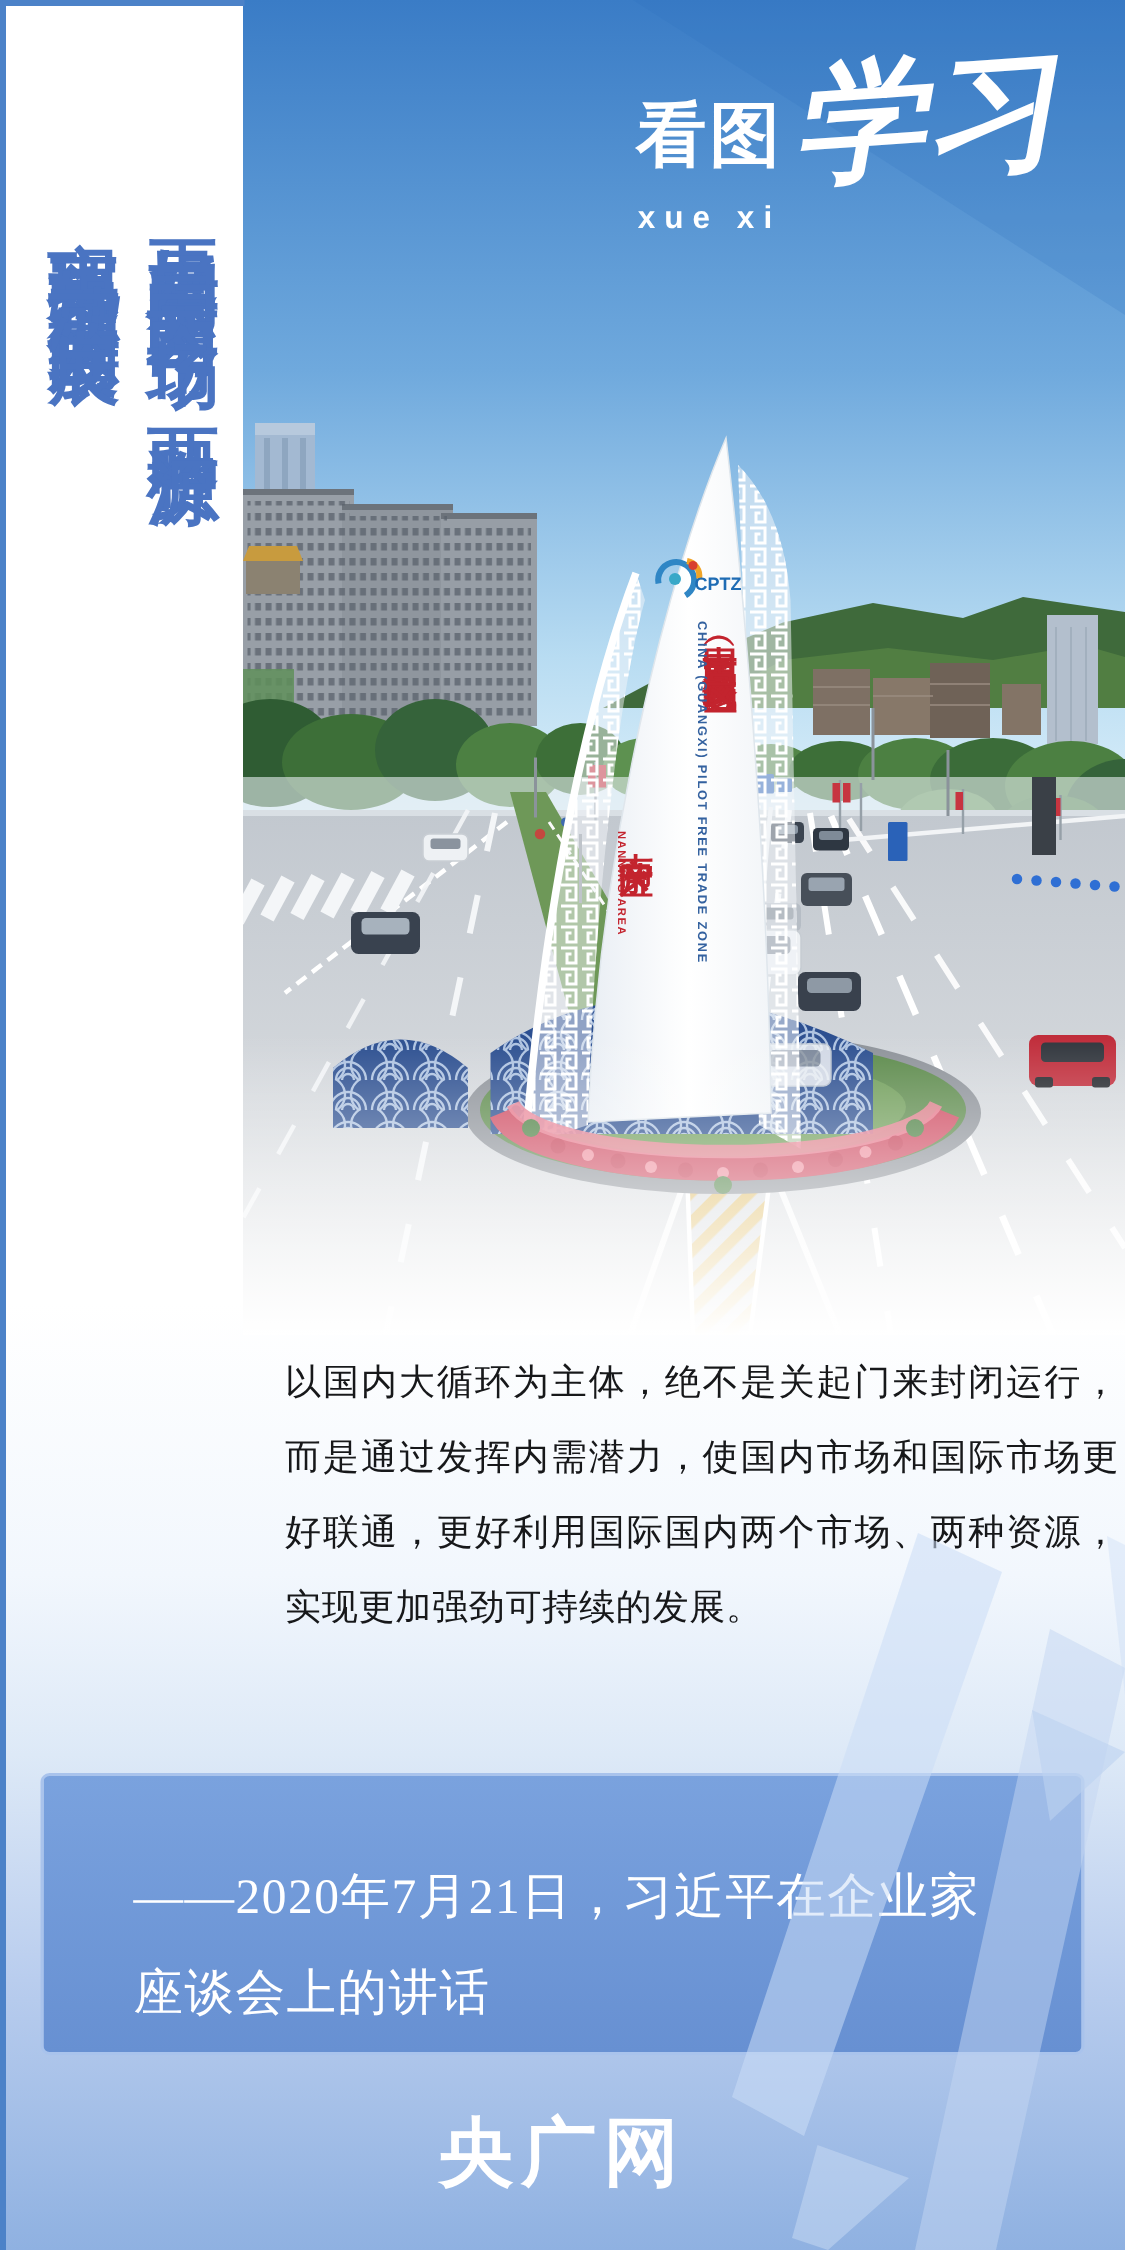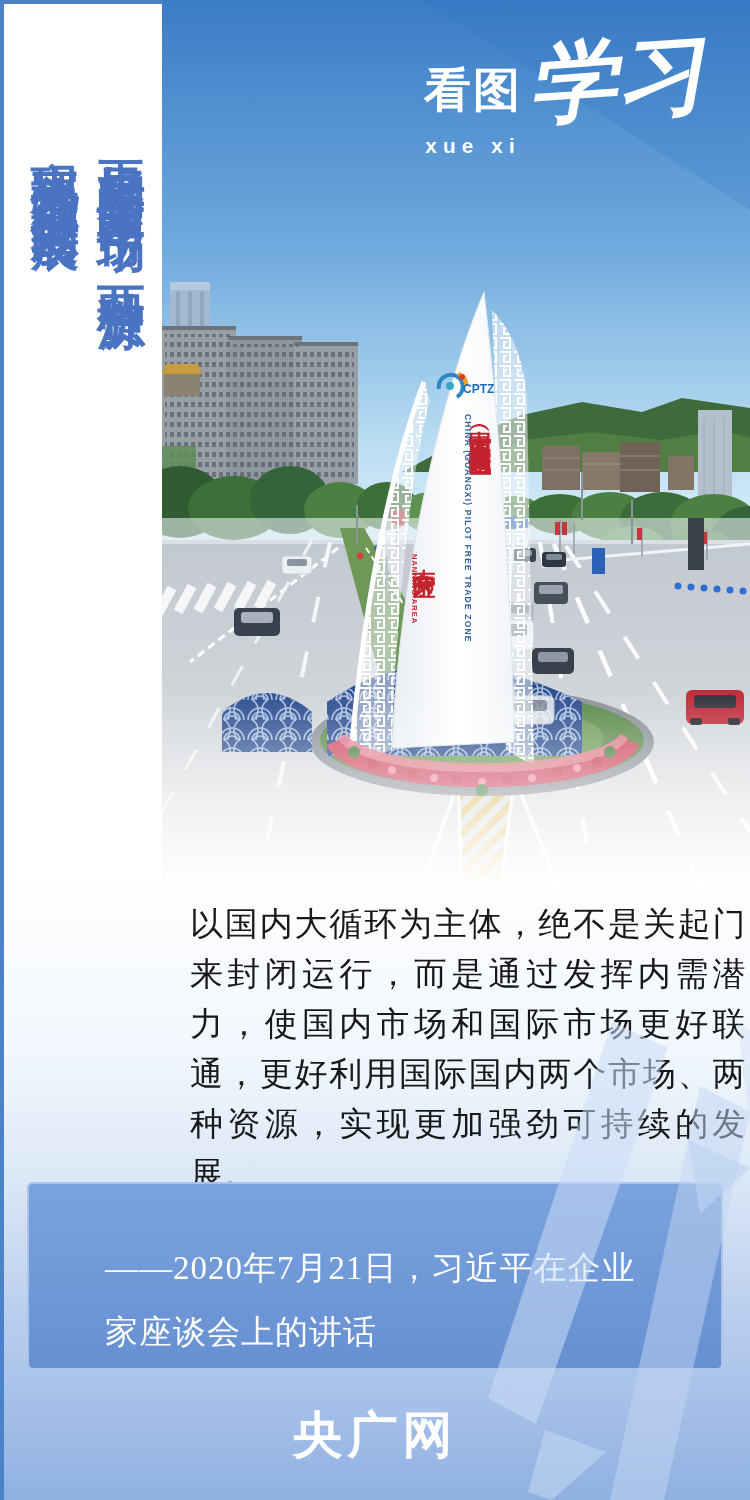--- a/index.html
+++ b/index.html
@@ -29,28 +29,28 @@
 
   
   .headline{position:absolute;left:22px;top:122px;height:960px;z-index:3;
             writing-mode:vertical-rl;text-orientation:upright;
             color:#4a74c2;font-size:48px;font-weight:900;letter-spacing:6px;
             line-height:66px;font-family:"Liberation Serif",serif;}
   .headline div{white-space:pre;}
 
   
   .quote{position:absolute;left:190px;top:899px;width:556px;z-index:3;
-         font-size:33px;line-height:50px;color:#17181a;text-align:justify;
-         letter-spacing:.5px;font-family:Liberation Sans, sans-serif;}
+         font-size:24px;line-height:50px;color:#17181a;text-align:justify;
+         letter-spacing:.5px;font-family:Liberation Mono, monospace;}
 
   
   .attr-box{position:absolute;left:27px;top:1182px;width:696px;height:188px;
             box-sizing:border-box;z-index:3;border:2px solid #a9c3ec;border-radius:6px;
             background:linear-gradient(180deg,#7aa2de 0%,#6790d2 100%);}
-  .attr-text{margin:16px;padding:36px 58px 0 60px;font-size:33px;line-height:64px;
+  .attr-text{margin:0;padding:49px 58px 0 60px;font-size:33px;line-height:64px;
              color:#ffffff;font-family:"Liberation Serif",serif;letter-spacing:1px;}
 
   
   .footer-brand{position:absolute;left:0;top:1402px;width:750px;z-index:6;
                 text-align:center;color:#ffffff;font-size:50px;font-weight:900;
                 letter-spacing:5px;font-family:Liberation Mono, monospace;}
 
   .watermark{position:absolute;left:0;top:0;width:750px;height:1500px;z-index:5;
              pointer-events:none;}
 </style>

